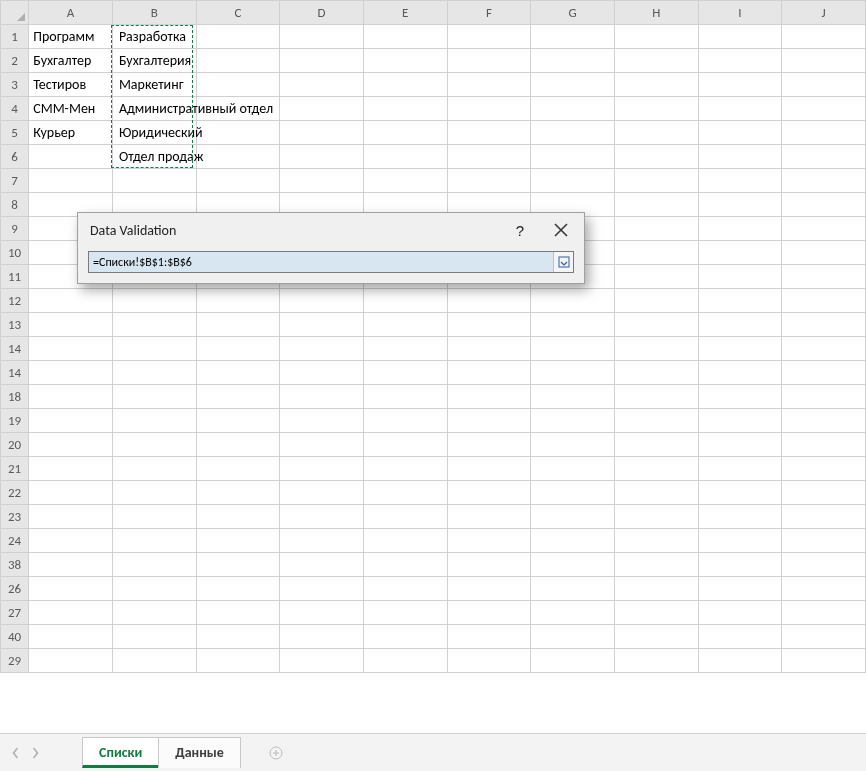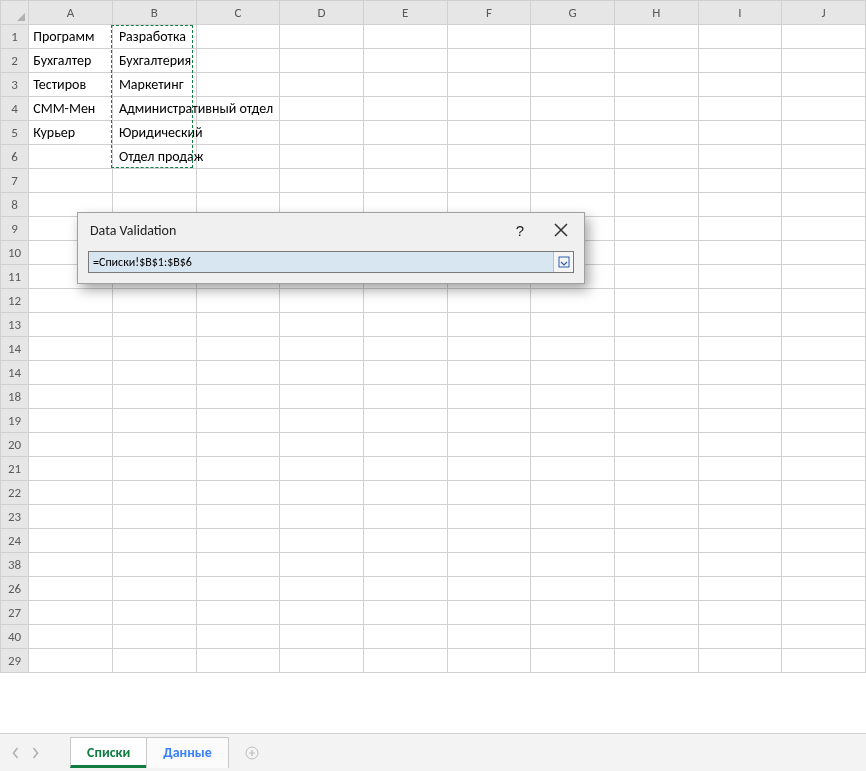--- a/index.html
+++ b/index.html
@@ -162,41 +162,41 @@
   position: absolute;
   left: 0;
   bottom: 0;
   height: 38px;
   width: 100%;
   display: flex;
   align-items: center;
   background: #f3f3f3;
   border-top: 1px solid #d0d0d0;
   padding-left: 6px;
-  gap: 4px;
+  gap: 16px;
 }
 
 .nav-btns { display: flex; align-items: center; gap: 2px; margin-right: 22px; }
 .nav-btn {
   width: 18px; height: 18px;
   display:flex;align-items:center;justify-content:center;
   color:#b0b0b0;
   cursor:pointer;
 }
 .nav-btn svg{width:9px;height:12px;}
 
 .tab {
   padding: 6px 16px 7px;
   font-size: 14px;
   border: 1px solid #c8c8c8;
   border-bottom: none;
   background: #fbfbfb;
   cursor: pointer;
   margin-right: -1px;
-  color: #3b82f6;
+  color: #404040;
   font-weight: bold;
   position:relative;
 }
 
 .tab.active {
   background: #fff;
   border-bottom: 3px solid #107c41;
   padding-bottom: 4px;
   color:#107c41;
 }

